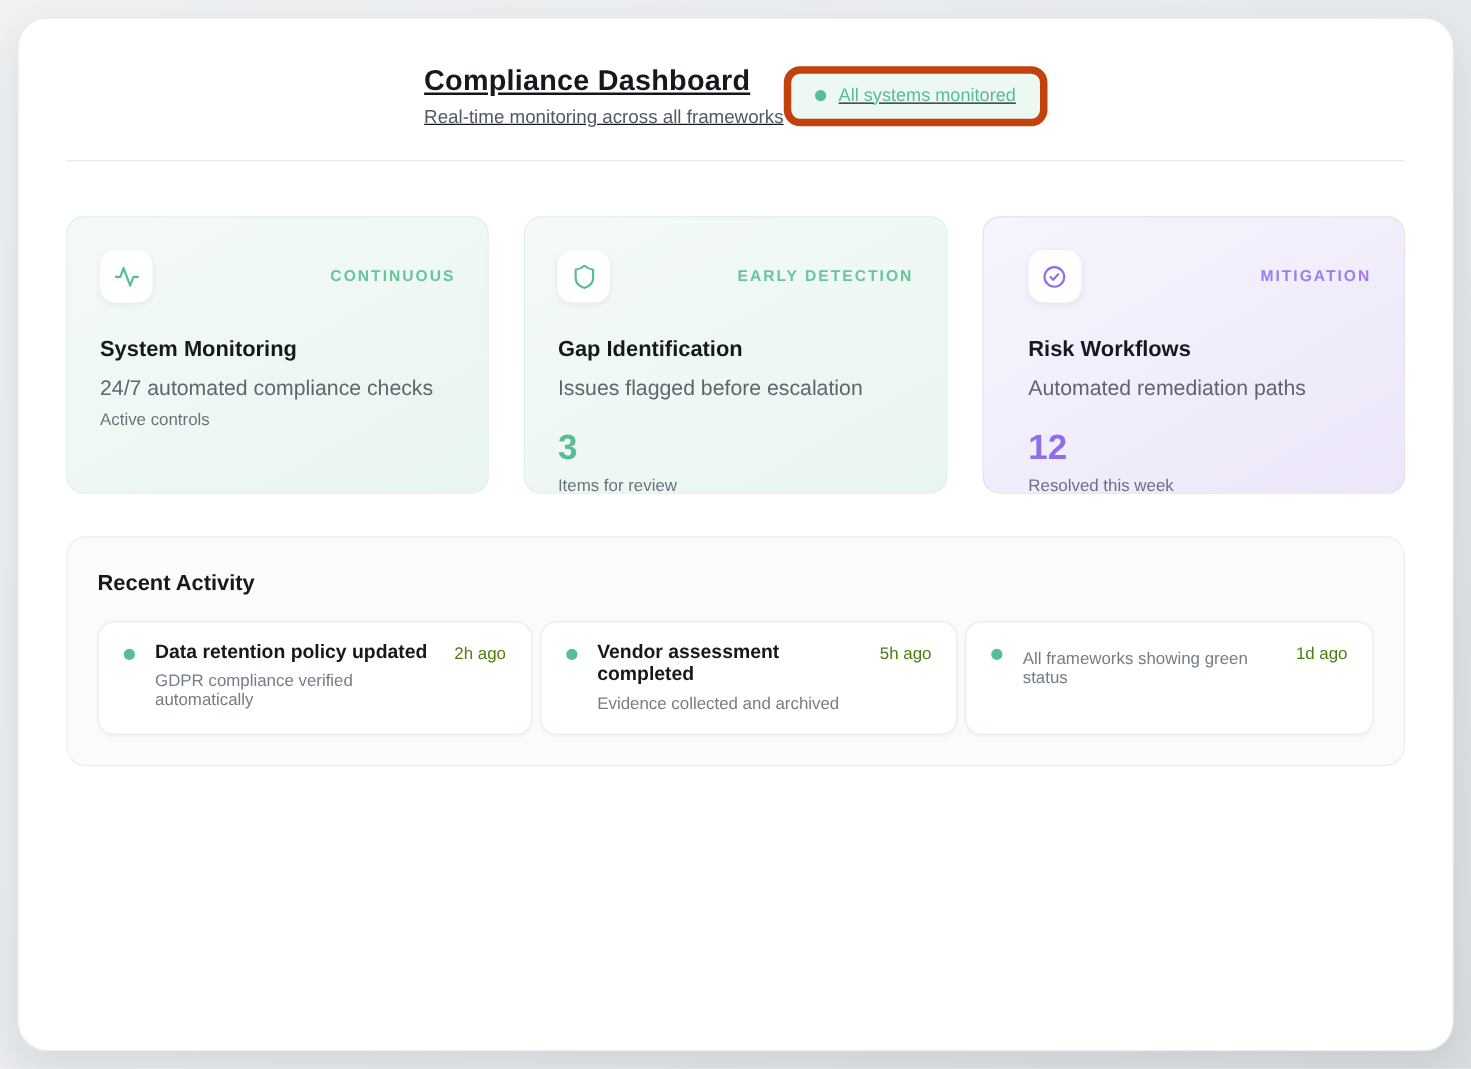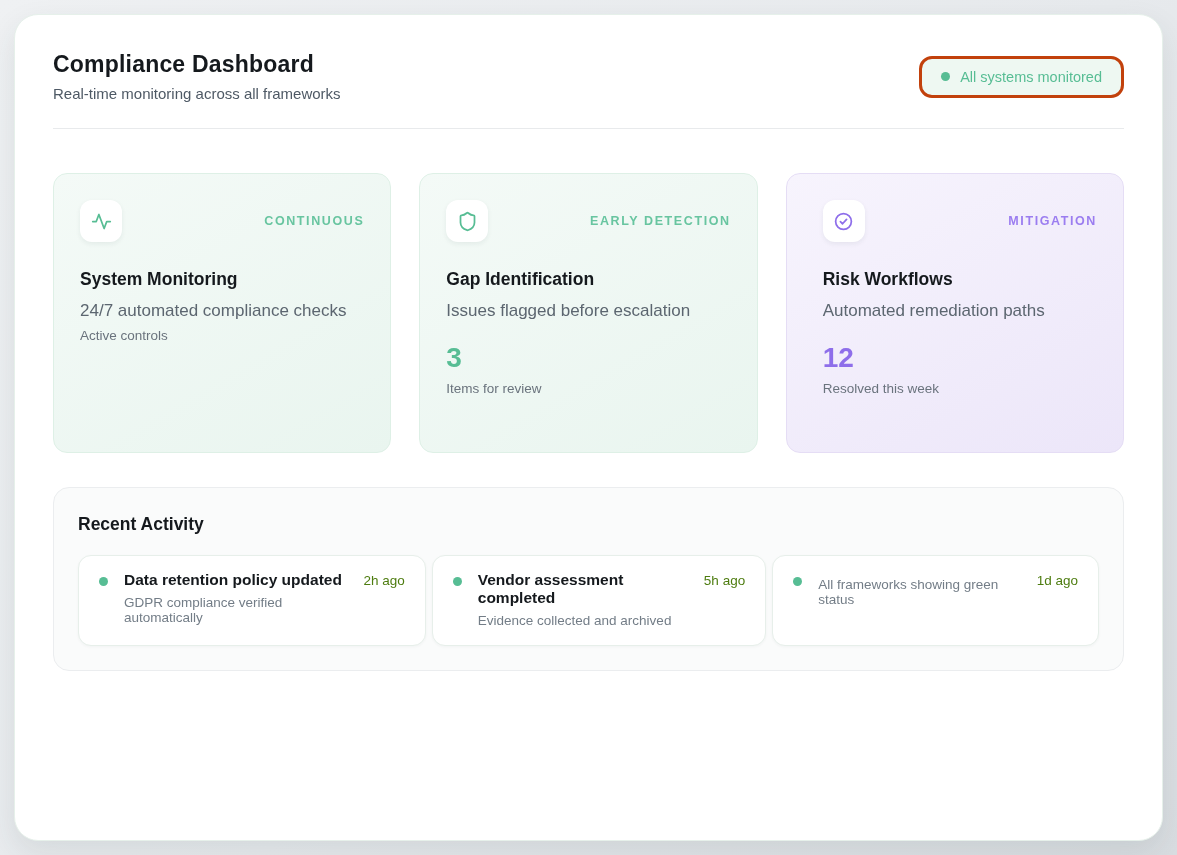--- a/index.html
+++ b/index.html
@@ -13,39 +13,39 @@
     position: absolute;
     inset: 14px;
     background: #ffffff;
     border: 1px solid #e6f0ea;
     border-radius: 24px;
     box-shadow: 0 12px 30px rgba(40, 60, 55, 0.10);
     padding: 36px 38px;
     overflow: hidden;
   }
   
-  .header { display: flex; justify-content: space-between; align-items: center; }
+  .header { display: flex; justify-content: center; align-items: center; text-decoration: underline; }
   .page-title { font-size: 23px; font-weight: 700; letter-spacing: 0.2px; color: #15191d; }
   .page-subtitle { margin-top: 7px; font-size: 15px; color: #4e5965; }
   .status-badge {
     display: inline-flex; align-items: center; gap: 10px;
     background: #eef8f2;
-    border: 3px solid #c2410c;
+    border: 6px solid #c2410c;
     border-radius: 13px;
     padding: 10px 19px;
     font-size: 14.5px;
     color: var(--accent-green, #57bd94);
     white-space: nowrap;
   }
   .badge-dot { width: 9px; height: 9px; border-radius: 50%; background: var(--accent-green, #57bd94); }
   .divider { margin-top: 26px; border-top: 1px solid #e8eaec; }
   
   .cards { margin-top: 44px; display: grid; grid-template-columns: repeat(3, 1fr); gap: 28px; }
   .card {
-    height: 280px;
+    height: 222px;
     border-radius: 14px;
     padding: 26px 26px 24px;
   }
   .card.green {
     background: linear-gradient(150deg, #f4faf7 0%, #e9f5ef 100%);
     border: 1px solid #def0e6;
   }
   .card.purple {
     background: linear-gradient(150deg, #f7f4fd 0%, #ece6f9 100%);
     border: 1px solid #e5ddf5;

